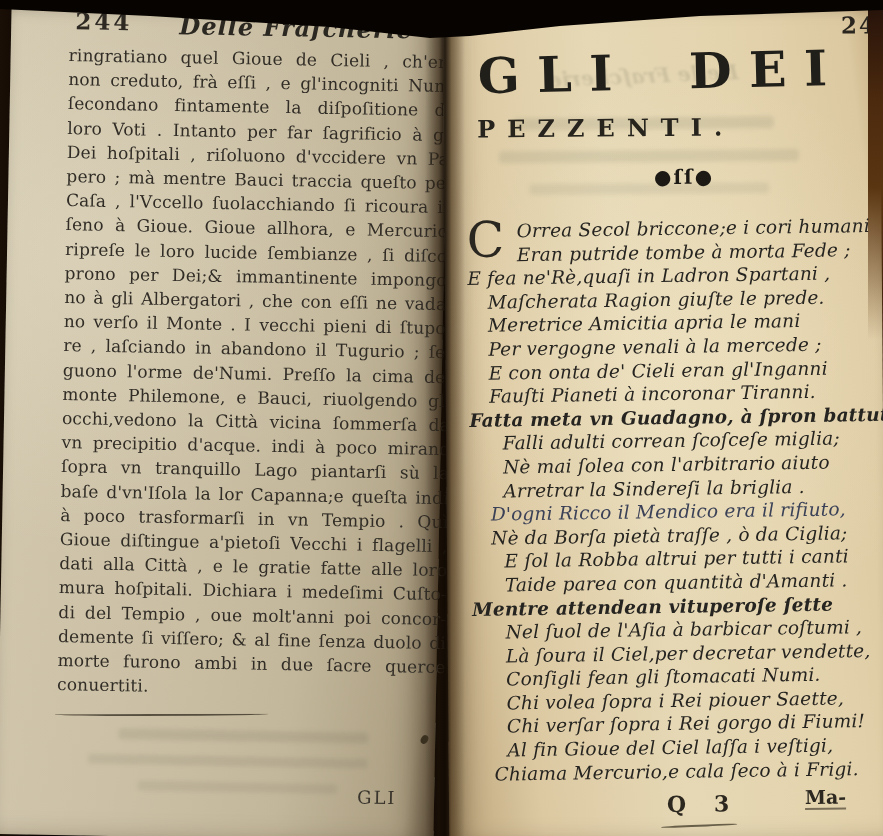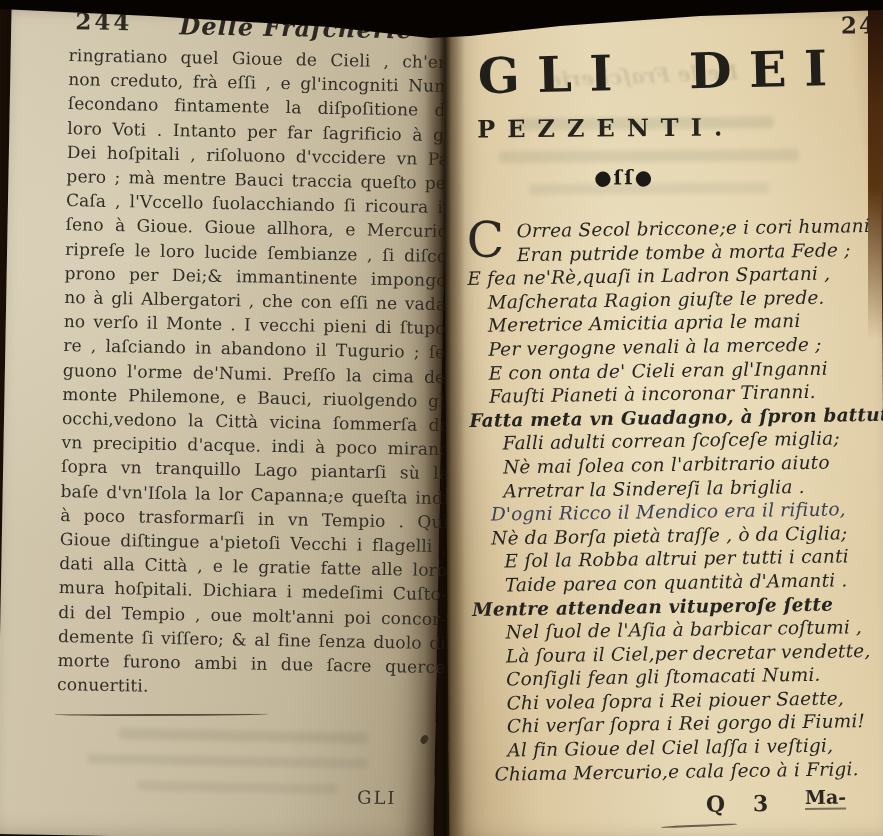--- a/index.html
+++ b/index.html
@@ -40,35 +40,35 @@
       radial-gradient(90% 50% at 55% 42%, rgba(255,248,222,.25), rgba(255,248,222,0) 70%),
       linear-gradient(263deg,#c3a97e 0%,#dcc9a1 7%,#e4d4ae 30%,#e6d8b5 55%,#dcc9a2 82%,#bfa87f 98%);
     box-shadow:inset 22px 0 28px -12px rgba(40,26,10,.55), inset 0 8px 16px -10px rgba(30,20,8,.45);}
   .rp-header-num{position:absolute;left:398px;top:8px;font-size:23px;font-weight:700;
     letter-spacing:2px;color:#2a261f;}
   .poem-title{position:absolute;left:18px;top:38px;width:400px;text-align:center;
     font-size:49px;font-weight:700;letter-spacing:.36em;word-spacing:.5em;
     color:#211f1a;transform:rotate(-0.9deg);white-space:nowrap;}
   .poem-subtitle{position:absolute;left:22px;top:108px;width:280px;text-align:center;
     font-size:24px;font-weight:700;letter-spacing:.5em;color:#27241e;}
-  .ornament{position:absolute;left:150px;top:160px;width:120px;text-align:left;
+  .ornament{position:absolute;left:150px;top:160px;width:120px;text-align:right;
     font-size:20px;font-weight:700;letter-spacing:2px;color:#1d1a15;}
   .verse{position:absolute;left:24px;top:212px;width:400px;color:#262420;
     font-style:italic;font-size:18.5px;line-height:23.6px;transform:rotate(-0.4deg);
     letter-spacing:.2px;}
   .vline{white-space:nowrap;}
   .ind-1{margin-left:0;}
   .ind0{margin-left:20px;}
   .ind1{margin-left:33px;}
   .vbold{font-weight:600;}
   .vtint{color:#3b4157;}
   .dropcap{float:left;font-style:normal;font-size:49px;line-height:42px;
     width:50px;color:#2a2721;font-weight:400;}
   .rp-signature{position:absolute;left:218px;top:786px;font-size:22px;font-weight:600;
-    letter-spacing:10px;color:#2c2820;margin-left:39px;}
+    letter-spacing:10px;color:#2c2820;}
   .rp-catchword{position:absolute;left:356px;top:782px;font-size:19px;
     font-weight:600;color:#2c2820;border-bottom:2px solid rgba(50,44,30,.6);}
   .sig-underline{position:absolute;left:212px;top:820px;width:76px;height:2px;
     background:rgba(52,45,30,.7);transform:rotate(-2deg);border-radius:40%;}
   .ghost-title{position:absolute;left:60px;top:58px;width:280px;text-align:center;
     font-style:italic;font-weight:700;font-size:21px;color:#5d6350;opacity:.18;
     transform:scaleX(-1) rotate(2deg);filter:blur(1.2px);}
 
   
   .top-wedge{position:absolute;left:0;top:0;width:883px;height:44px;z-index:9;

